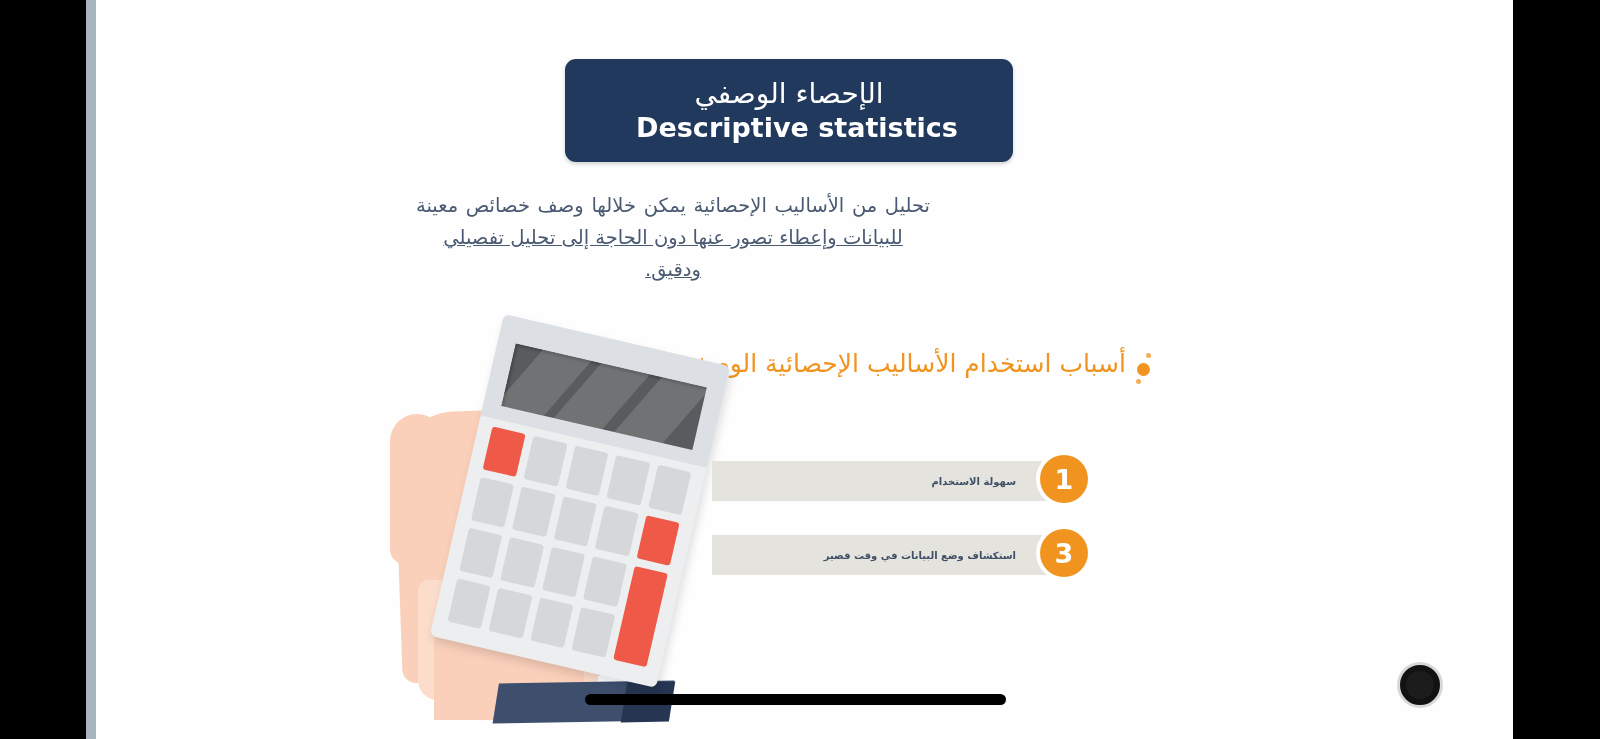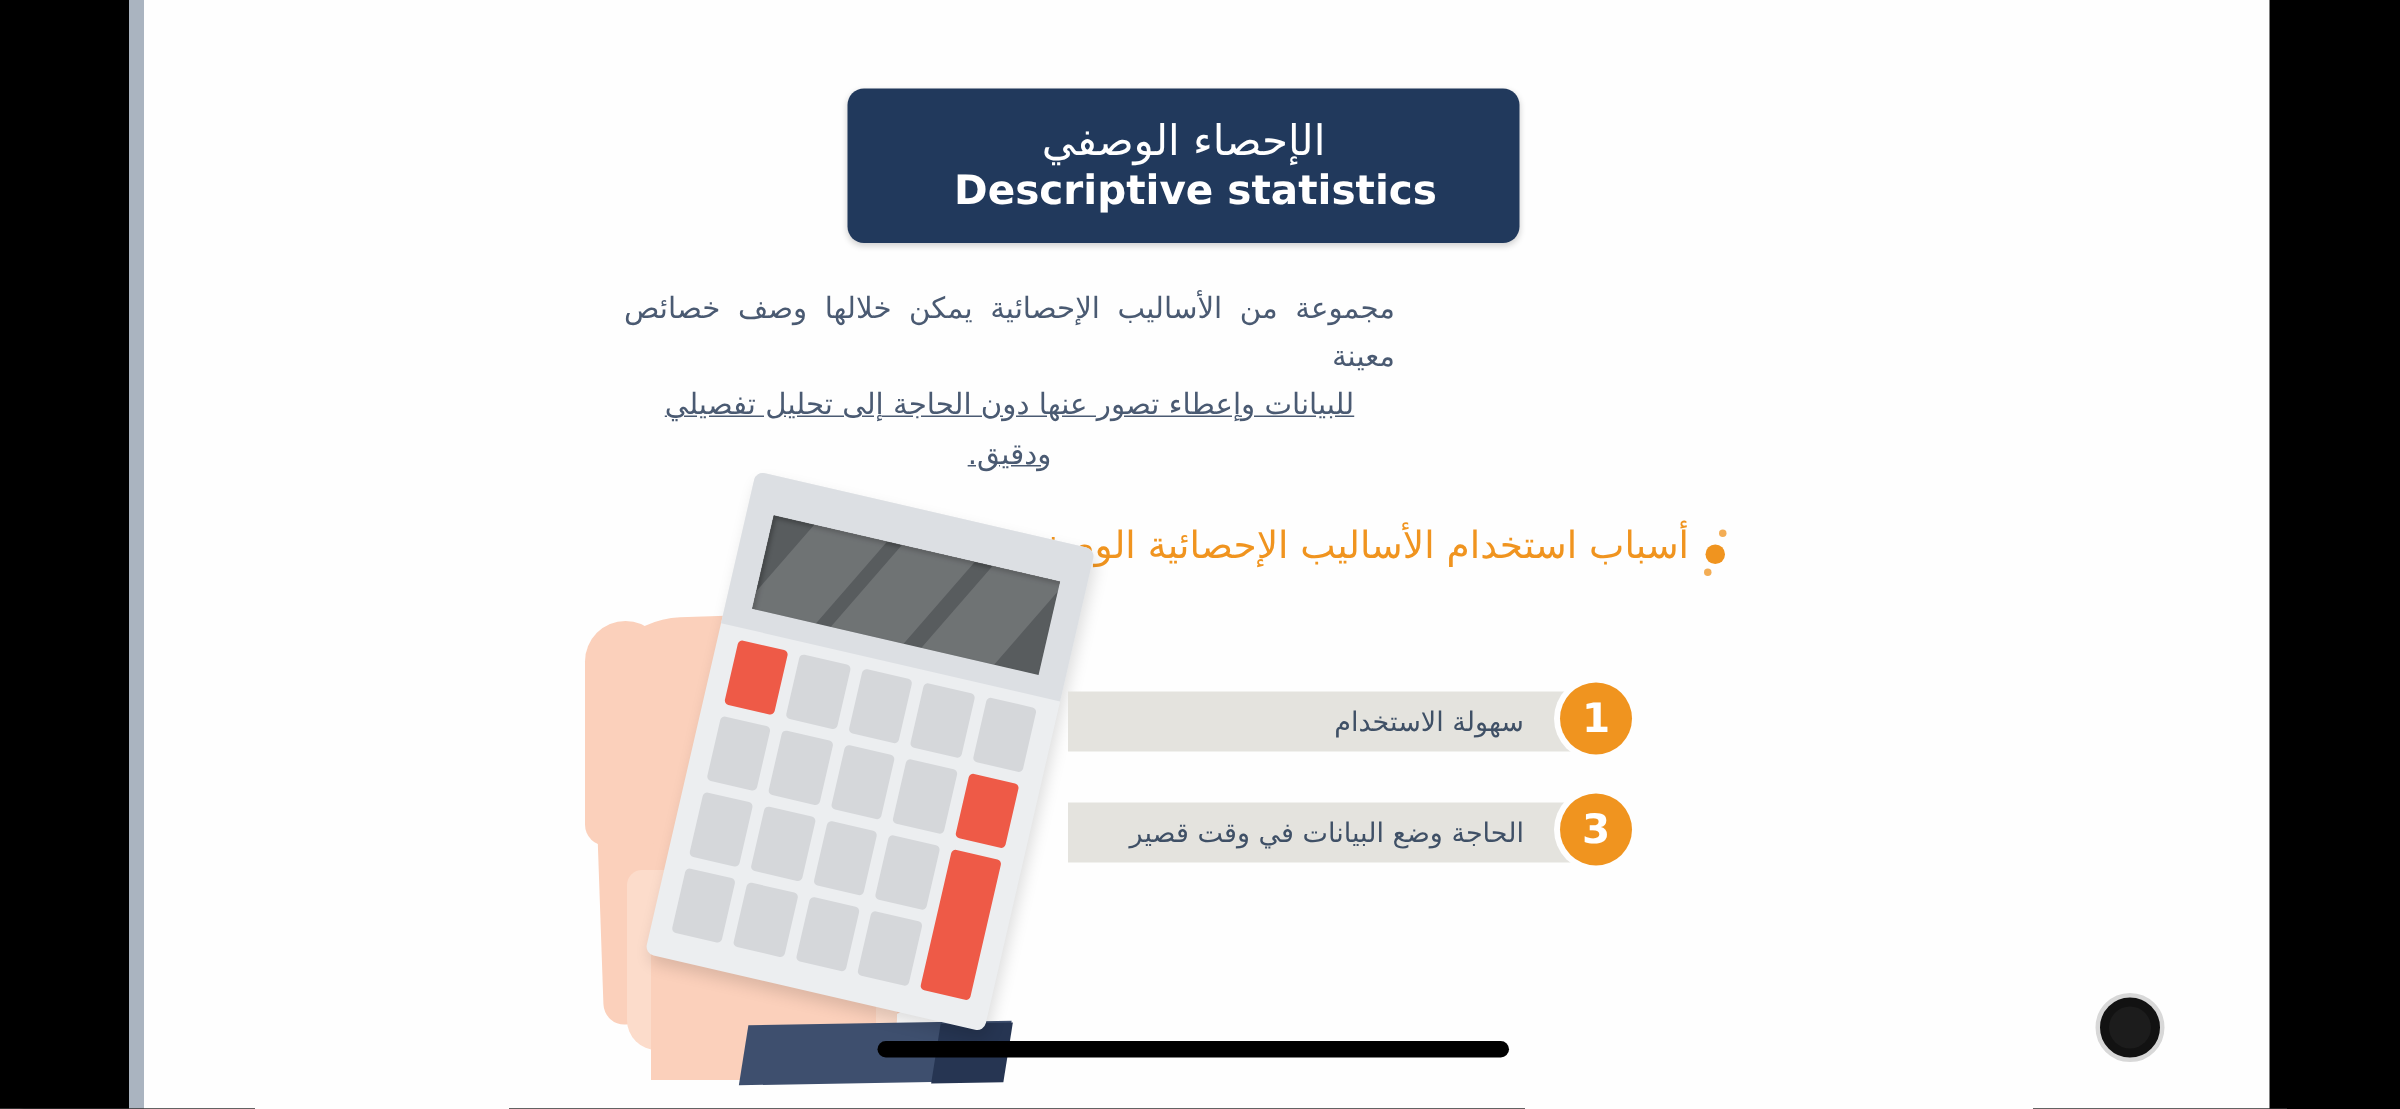--- a/index.html
+++ b/index.html
@@ -160,22 +160,22 @@
     background: #e4e3de;
     display: flex;
     align-items: center;
     justify-content: flex-end;
     padding-right: 48px;
     box-sizing: border-box;
   }
   .reason-label {
     direction: rtl;
     color: #3f5066;
-    font-size: 18px;
-    font-weight: normal;
+    font-size: 10px;
+    font-weight: bold;
     white-space: nowrap;
   }
   .reason-number {
     position: absolute;
     left: 344px;
     top: 0;
     width: 48px;
     height: 48px;
     border-radius: 50%;
     background: #f0941f;
@@ -326,21 +326,21 @@
   <div class="letterbox-right"></div>
 
   <div class="slide">
 
     <div class="title-box">
       <div class="title-ar">الإحصاء الوصفي</div>
       <div class="title-en">Descriptive statistics</div>
     </div>
 
     <div class="intro">
-      <span class="line1">مجموعة من الأساليب الإحصائية يمكن خلالها وصف خصائص معينة</span>
+      <span class="line1">تحليل من الأساليب الإحصائية يمكن خلالها وصف خصائص معينة</span>
       <span class="line2">للبيانات وإعطاء تصور عنها دون الحاجة إلى تحليل تفصيلي ودقيق.</span>
     </div>
 
     <div class="heading-bullet">
       <span class="dot-main"></span>
       <span class="dot-small-top"></span>
       <span class="dot-small-bottom"></span>
     </div>
     <div class="section-heading">أسباب استخدام الأساليب الإحصائية الوصفية</div>
 
@@ -391,21 +391,21 @@
       <div class="reason-row">
         <div class="reason-bar">
           <span class="reason-label">سهولة الاستخدام</span>
         </div>
         <div class="reason-number">1</div>
       </div>
 
 
       <div class="reason-row">
         <div class="reason-bar">
-          <span class="reason-label">الحاجة وضع البيانات في وقت قصير</span>
+          <span class="reason-label">استكشاف وضع البيانات في وقت قصير</span>
         </div>
         <div class="reason-number">3</div>
       </div>
 
     </div>
 
     <div class="home-indicator"></div>
 
   </div>
 

